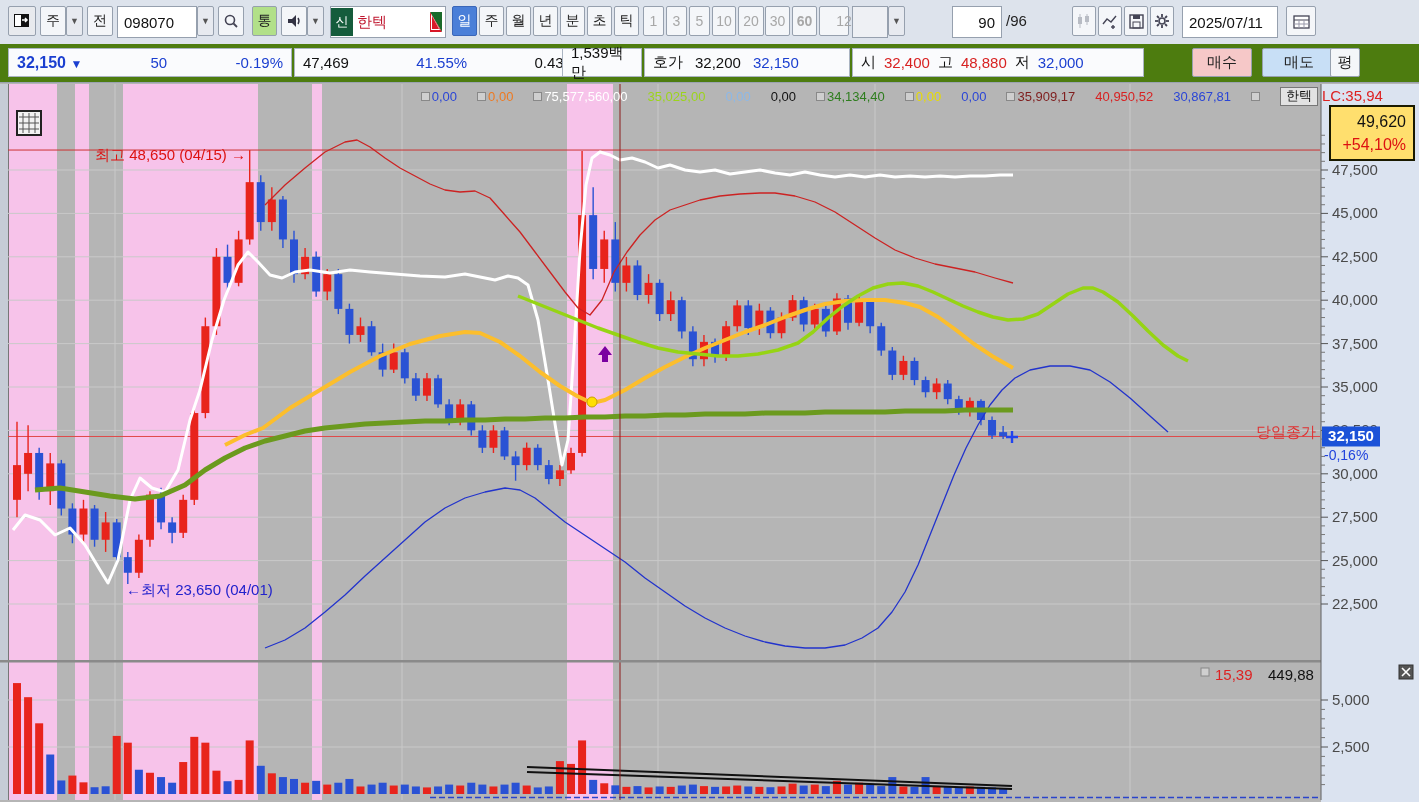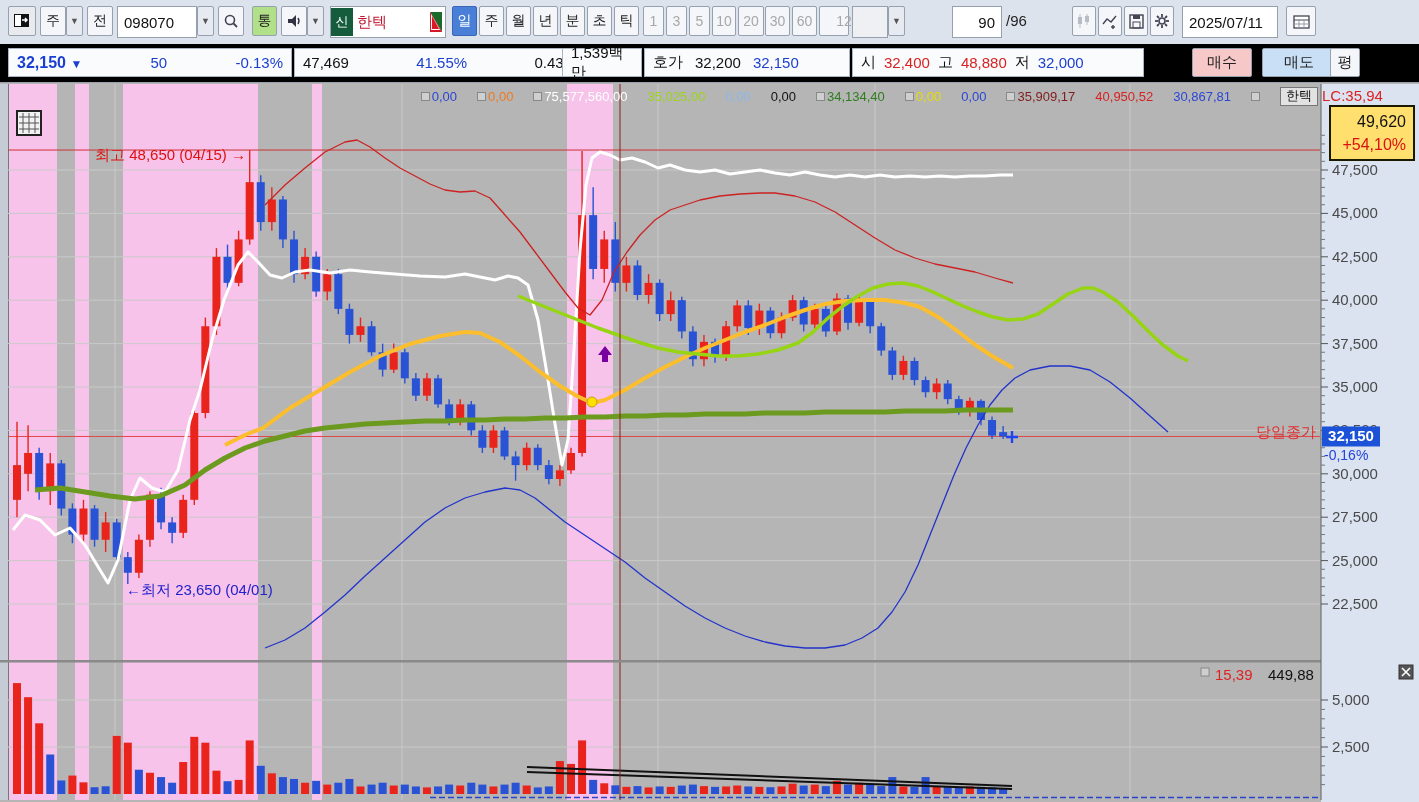--- a/index.html
+++ b/index.html
@@ -1,19 +1,19 @@
 <!DOCTYPE html>
 <html><head>
 <meta charset="utf-8">
 <style>
   html,body{margin:0;padding:0;background:#c6ccd6;font-family:"Liberation Sans","DejaVu Sans",sans-serif;}
   #app{position:relative;width:1419px;height:802px;overflow:hidden;background:#b5b5b5;}
   
   .tbar{position:absolute;left:0;top:0;width:1419px;height:44px;background:#dde3ec;border-bottom:1px solid #aab2c0;z-index:5;}
-  .qbar{position:absolute;left:0;top:44px;width:1419px;height:38px;background:#000000;border-bottom:1px solid #9aa2b0;z-index:5;}
+  .qbar{position:absolute;left:0;top:44px;width:1419px;height:38px;background:#4d7c0f;border-bottom:1px solid #9aa2b0;z-index:5;}
   .btn{position:absolute;top:6px;height:30px;box-sizing:border-box;background:#f4f6f9;border:1px solid #96a0ae;border-radius:2px;
        font-size:14px;color:#222;display:flex;align-items:center;justify-content:center;cursor:default;}
   .btn.gray{color:#a7a7a7;}
   .btn.sel{background:#4a7fd8;color:#fff;border-color:#3a66b8;}
   .btn.green{background:#b2e089;}
   .inp{position:absolute;top:6px;height:32px;box-sizing:border-box;background:#fff;border:1px solid #96a0ae;
        font-size:15px;color:#111;display:flex;align-items:center;padding:0 6px;}
   .drop{width:17px;background:#e7eaf0;font-size:9px;color:#555;}
   .seg{position:absolute;top:4px;height:29px;box-sizing:border-box;background:#fafbfd;border:1px solid #aab4c2;
        display:flex;align-items:center;font-size:15px;color:#111;padding:0 8px;gap:10px;}
@@ -73,21 +73,21 @@
   <div class="btn" style="left:533px;width:25px;">년</div>
   <div class="btn" style="left:560px;width:25px;">분</div>
   <div class="btn" style="left:587px;width:25px;">초</div>
   <div class="btn" style="left:614px;width:25px;">틱</div>
   <div class="btn gray" style="left:643px;width:21px;">1</div>
   <div class="btn gray" style="left:666px;width:21px;">3</div>
   <div class="btn gray" style="left:689px;width:21px;">5</div>
   <div class="btn gray" style="left:712px;width:24px;">10</div>
   <div class="btn gray" style="left:738px;width:26px;">20</div>
   <div class="btn gray" style="left:765px;width:25px;">30</div>
-  <div class="btn gray" style="left:792px;width:25px;">60</div>
+  <div class="btn gray" style="left:792px;width:25px;font-weight:bold;">60</div>
   <div class="btn gray" style="left:819px;width:28px;padding-left:28px;">120</div>
   <div class="inp" style="left:852px;width:36px;background:#eef0f4;"></div>
   <div class="btn drop" style="left:888px;">▼</div>
   <div class="inp" style="left:952px;width:50px;justify-content:flex-end;">90</div>
   <span style="position:absolute;left:1006px;top:12px;font-size:15px;color:#222;">/96</span>
   <div class="btn" style="left:1072px;width:24px;">
     <svg width="16" height="16">
           <line x1="4" y1="1" x2="4" y2="15" stroke="#b8bcc4" stroke-width="1"></line>
           <rect x="2" y="4" width="4" height="7" fill="#b8bcc4"></rect>
           <rect x="9" y="3" width="4" height="6" fill="#b8bcc4"></rect>
@@ -132,21 +132,21 @@
           <line x1="11" y1="6" x2="11" y2="14" stroke="#99a"></line>
           <line x1="1" y1="10" x2="16" y2="10" stroke="#99a"></line>
         </svg>
   </div>
 </div>
 
 <div class="qbar">
   <div class="seg" style="left:8px;width:284px;justify-content:space-between;">
     <span class="blue" style="font-weight:bold;font-size:16px;"><span>32,150</span> <span style="font-size:12px;">▼</span></span>
     <span class="blue">50</span>
-    <span class="blue">-0.13%</span>
+    <span class="blue">-0.19%</span>
   </div>
   <div class="seg" style="left:294px;width:292px;justify-content:space-between;">
     <span class="blk">47,469</span>
     <span class="blue">41.55%</span>
     <span class="blk">0.43%</span>
   </div>
   <div class="seg" style="left:562px;width:80px;justify-content:flex-end;">
     <span class="blk">1,539백만</span>
   </div>
   <div class="seg" style="left:644px;width:206px;gap:12px;">

